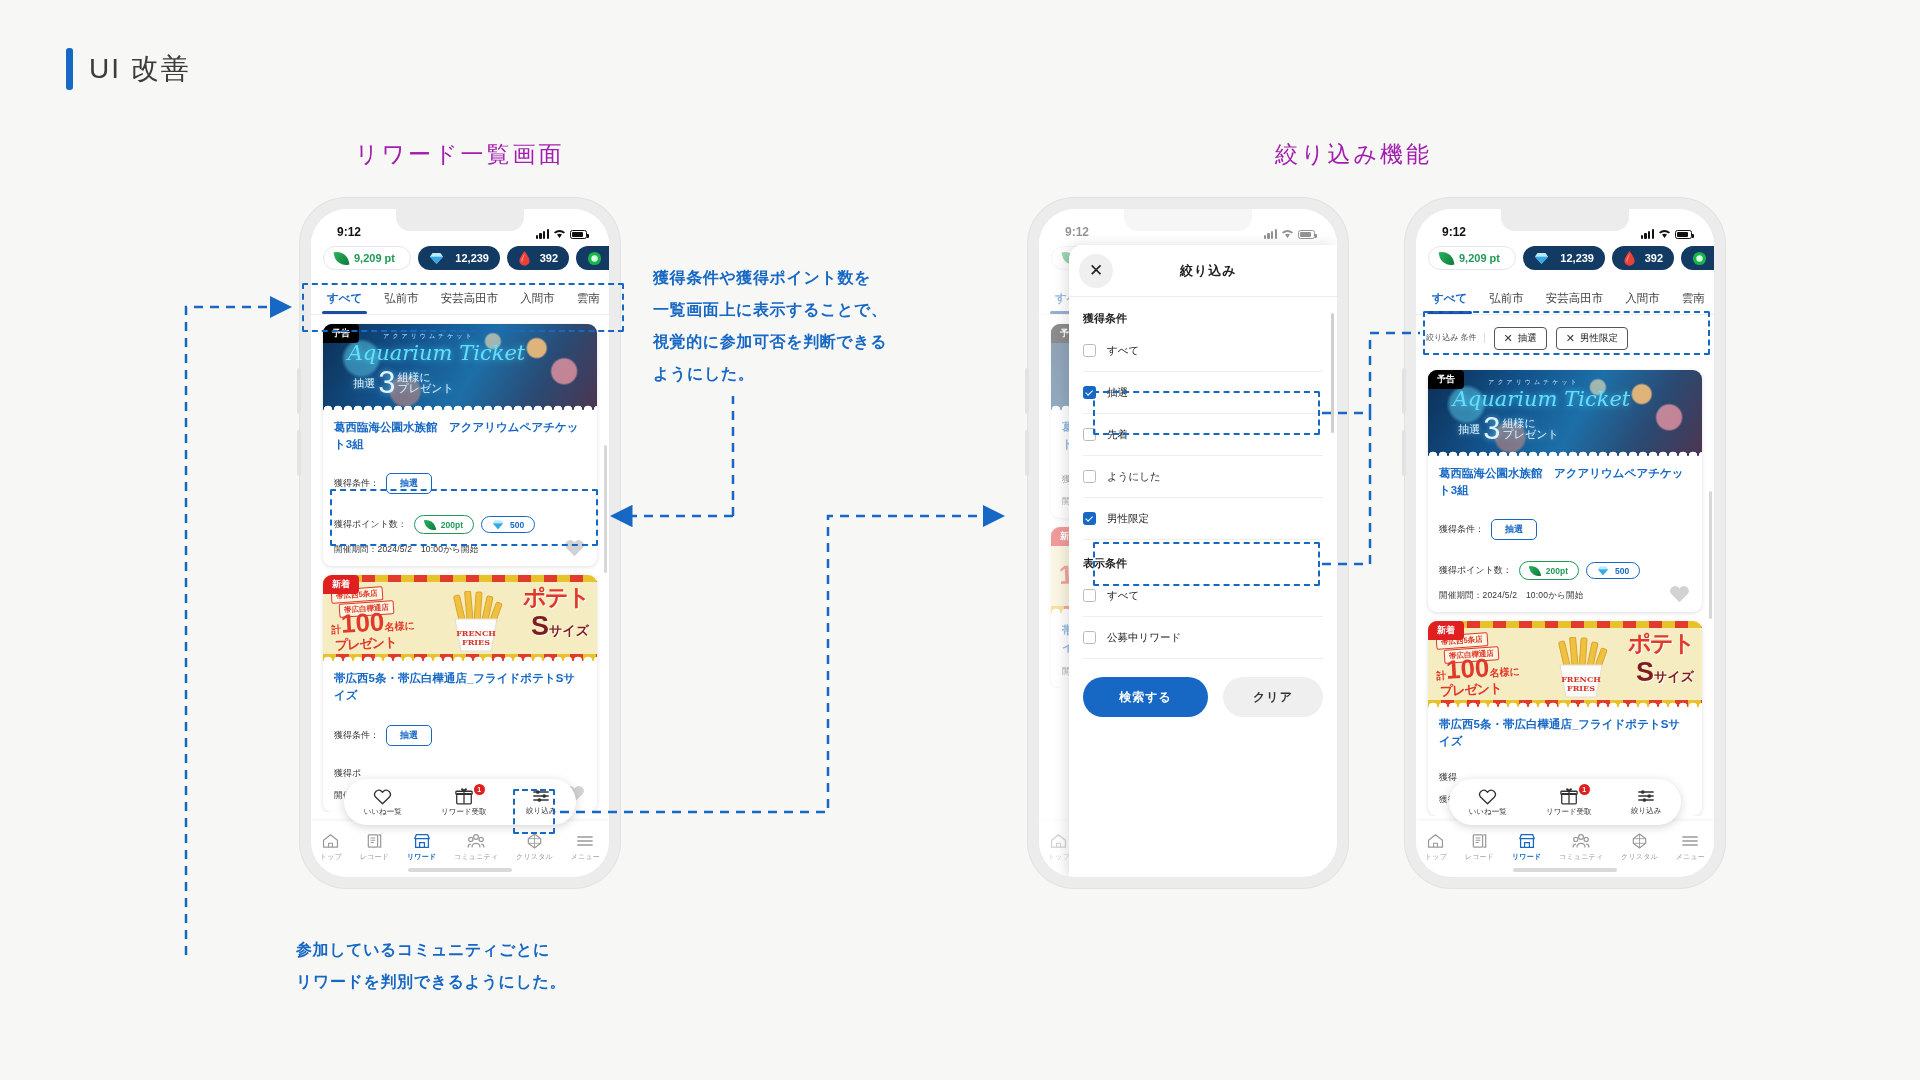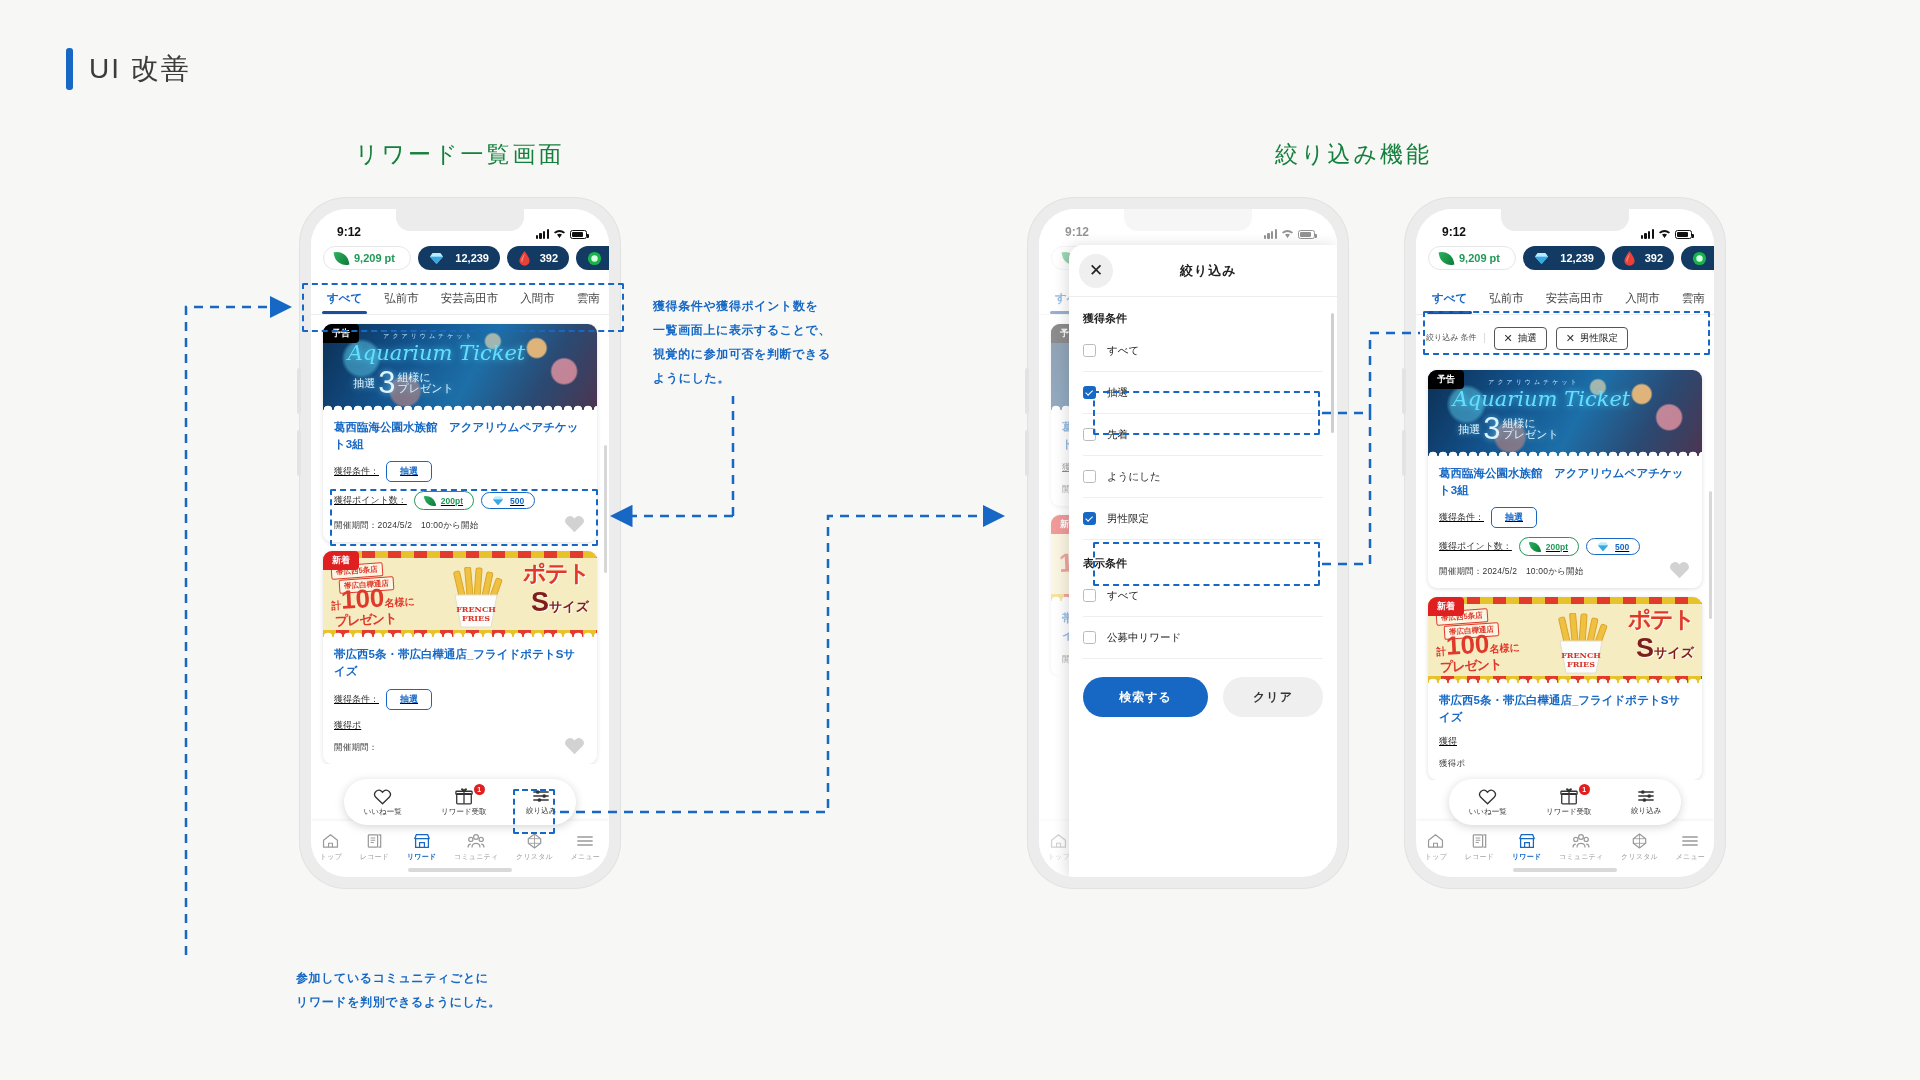--- a/index.html
+++ b/index.html
@@ -12,21 +12,21 @@
   }
   .page { position: relative; width: 1920px; height: 1080px; }
 
   
   .title-wrap { position: absolute; left: 66px; top: 48px; display: flex; align-items: center; gap: 16px; }
   .title-bar { width: 7px; height: 42px; background: #1668c4; border-radius: 3px; }
   .title-text { font-size: 28px; color: #3c3c3c; letter-spacing: 2px; font-weight: 400; }
 
   
   .section-heading {
-    position: absolute; font-size: 23px; color: #15803d;
+    position: absolute; font-size: 23px; color: #a21caf;
     letter-spacing: 3px; font-weight: 400; white-space: nowrap;
   }
   #heading-left  { left: 355px; top: 139px; }
   #heading-right { left: 1275px; top: 139px; }
 
   
   .phone {
     position: absolute;
     width: 320px; height: 690px;
     background: #ececec;
@@ -209,21 +209,21 @@
     font-size:27px; line-height:1; white-space:nowrap; text-shadow: 1px 1px 0 #fff;
   }
   .pt-s small { font-size: 13px; }
 
   .perf { position:absolute; left:0; right:0; bottom:-5px; height:10px;
     background: radial-gradient(circle at 5px 5px, #fff 4.2px, transparent 4.6px) repeat-x;
     background-size: 10px 10px; z-index: 2; }
 
   .rbody { padding: 9px 11px 10px 11px; }
   .rtitle { font-size: 11.5px; color: #1668c4; font-weight: bold; line-height: 1.45; }
-  .rrow { display: flex; align-items: center; gap: 7px; margin-top: 9px; text-decoration: underline; }
+  .rrow { display: flex; align-items: center; gap: 7px; margin-top: 21px; }
   .rlabel { font-size: 9px; color: #333; white-space: nowrap; font-weight: 500; }
   .cond-chip {
     border: 1.3px solid #1668c4; color: #1668c4; border-radius: 5px;
     font-size: 9px; font-weight: bold; padding: 3px 13px; background:#fff;
   }
   .pchip {
     display:flex; align-items:center; gap:6px; border-radius: 12px;
     padding: 2.5px 10px; font-size: 8.5px; font-weight: bold; background:#fff;
   }
   .pchip.green { border: 1.3px solid #1f9a55; color: #1f9a55; }
@@ -325,23 +325,22 @@
     background: #d7d7d7; border-radius: 2px; z-index: 4;
   }
 
   
   .dash {
     position: absolute; border: 2.5px dashed #1668c4; border-radius: 2px;
     pointer-events: none; z-index: 40;
   }
   .ann {
     position: absolute; color: #1668c4; font-weight: bold;
-    font-size: 12px; line-height: 2.0; letter-spacing: .6px; z-index: 41;
+    font-size: 16px; line-height: 2.0; letter-spacing: .6px; z-index: 41;
     white-space: pre-line;
-    margin-top: 32px;
   }
   svg.conn { position:absolute; left:0; top:0; width:1920px; height:1080px; z-index: 39; pointer-events:none; }
 </style>
 </head>
 <body>
 
 <div class="page">
 
   <div class="title-wrap">
     <div class="title-bar"></div>

